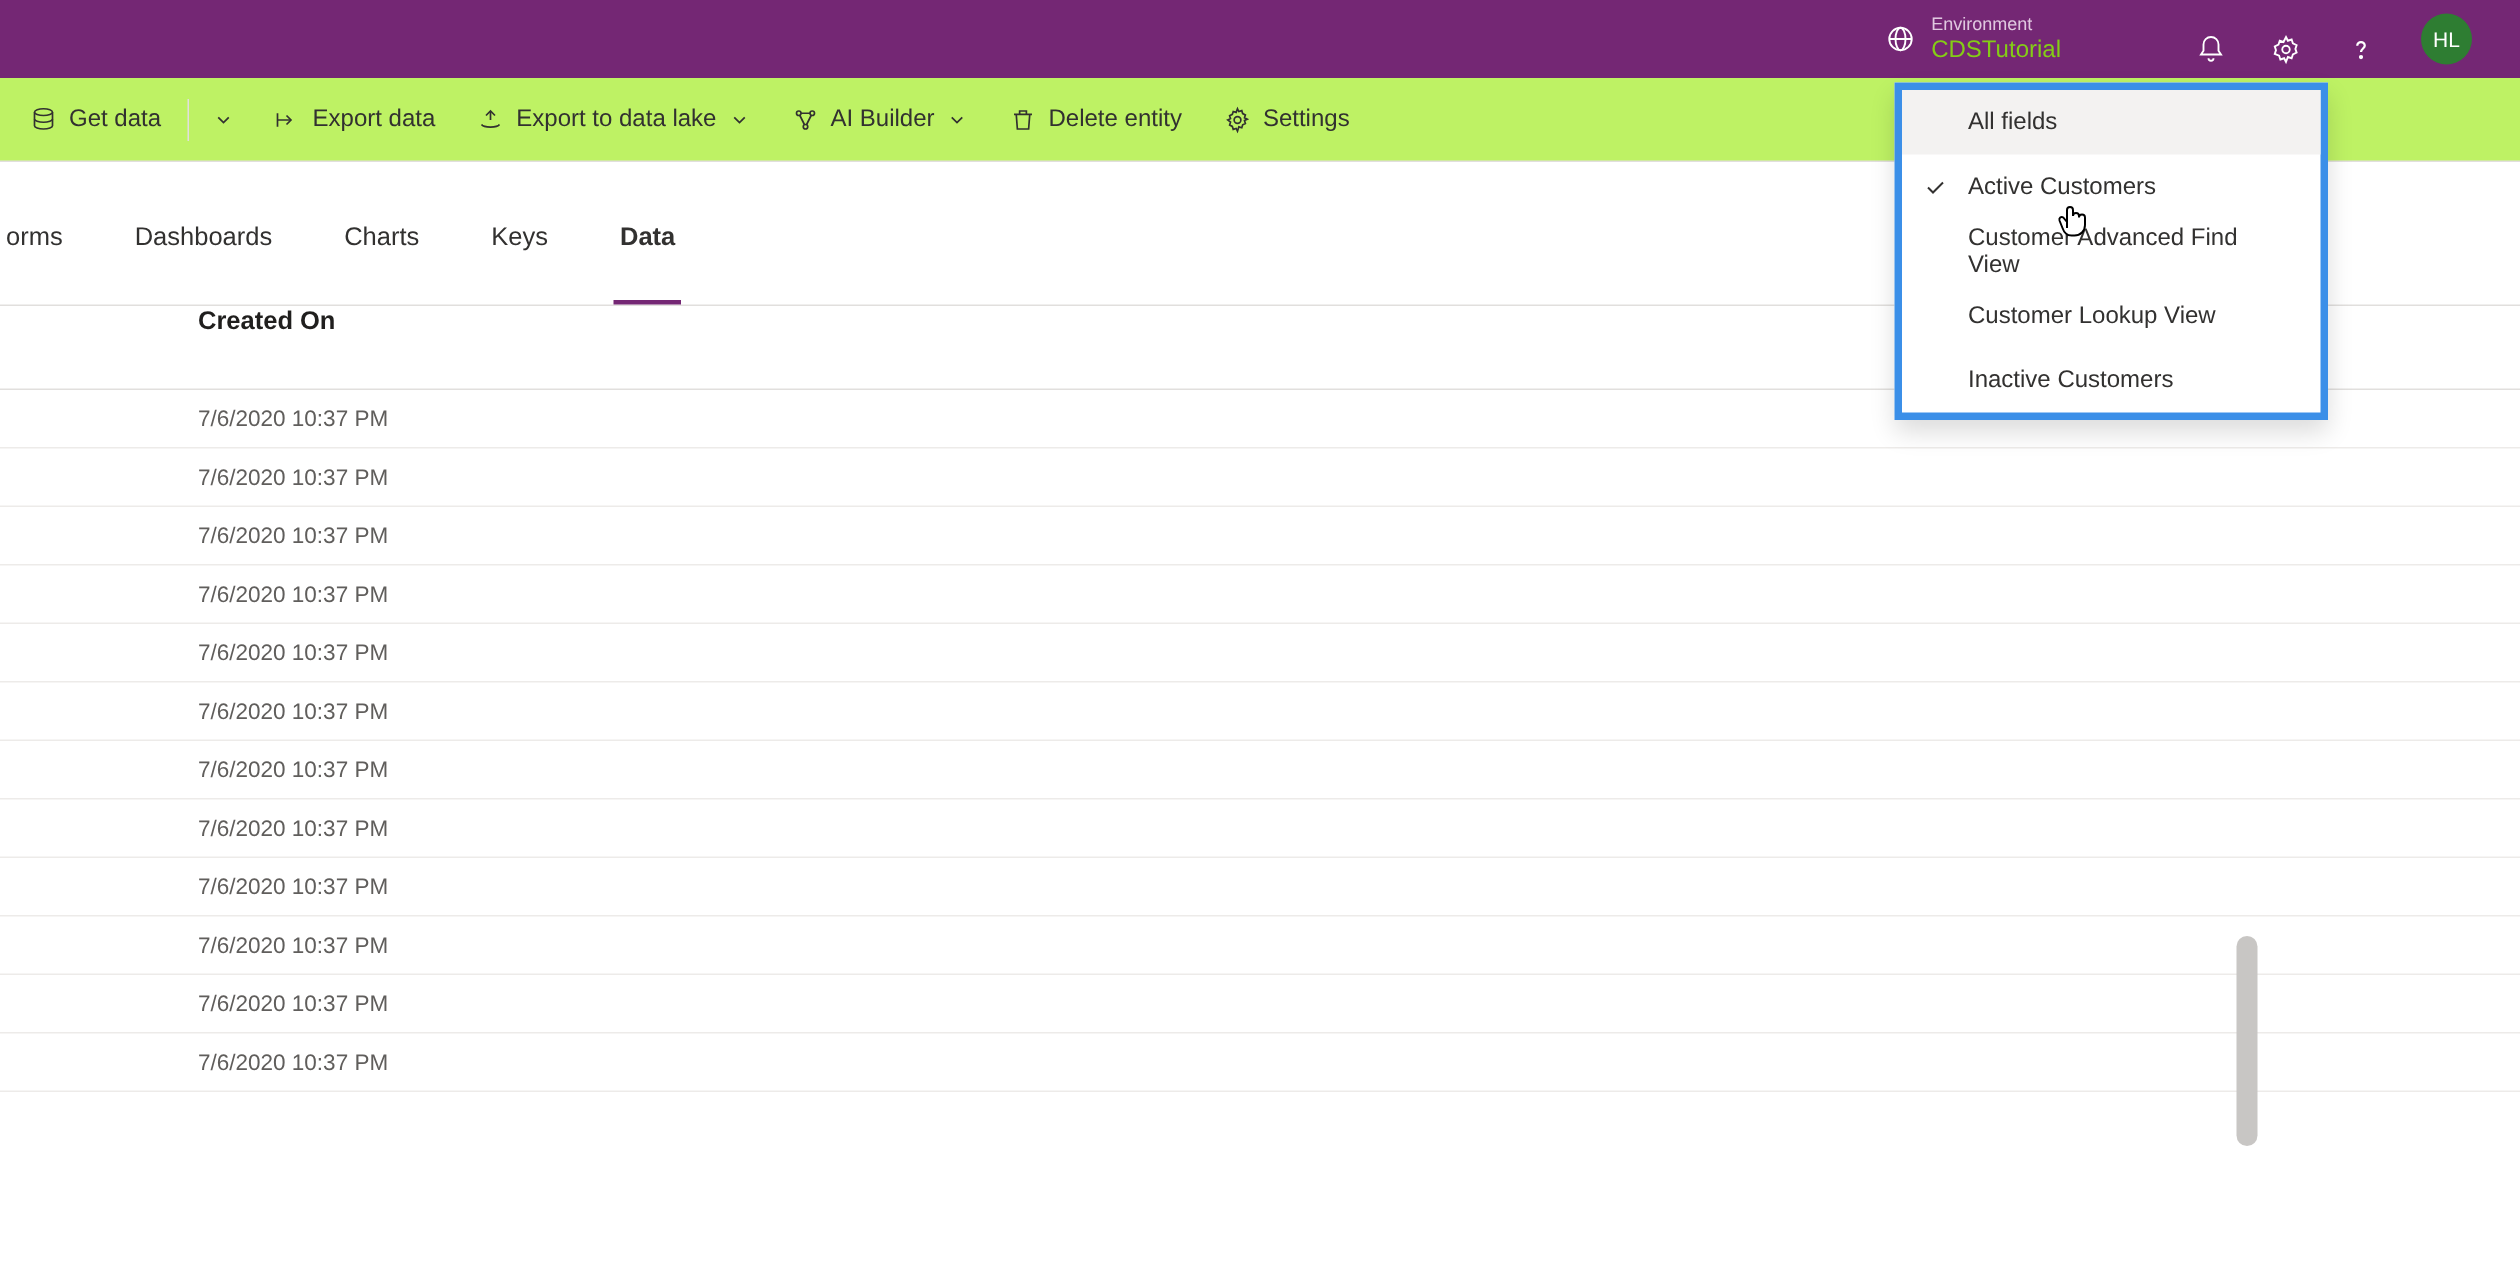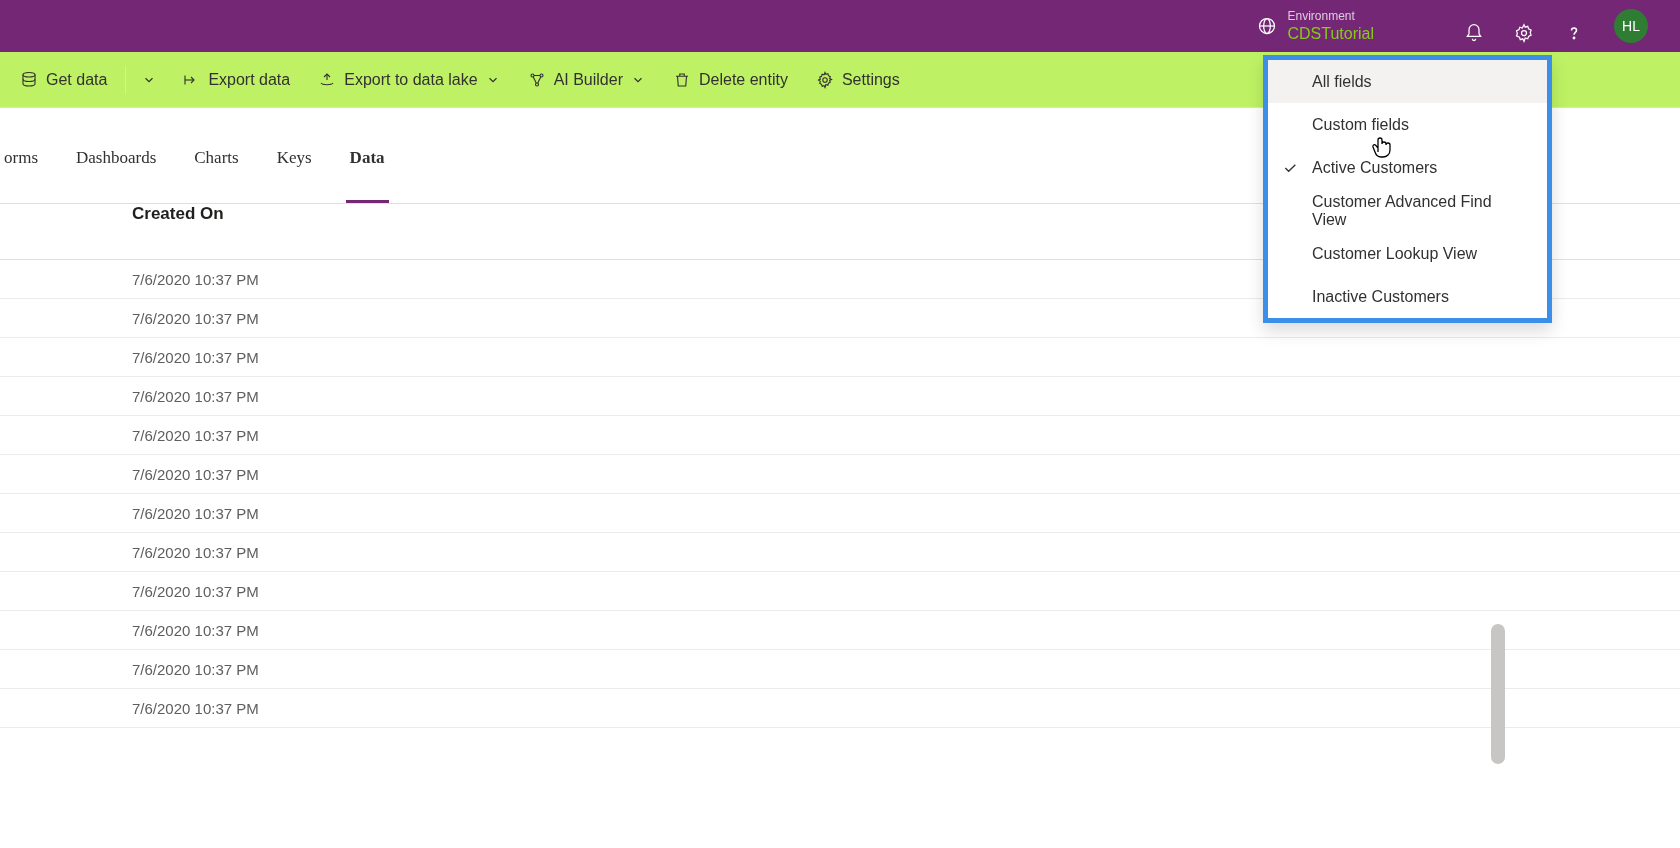--- a/index.html
+++ b/index.html
@@ -57,24 +57,23 @@
     .cmd-sep { width: 1px; height: 28px; background: #e1dfdd; margin: 0 2px; }
     .cmd-chevron { padding: 8px 10px; cursor: pointer; }
     .cmd-icon { width: 18px; height: 18px; flex-shrink: 0; }
     .spacer { flex: 1; }
     .view-selector {
       display: flex; align-items: center; gap: 8px;
       padding: 8px 14px; font-size: 16px; color: #323130; cursor: pointer;
       margin-right: 130px;
     }
     .tab-strip {
-      display: flex; gap: 30px; padding: 40px 0 0 0;
+      display: flex; gap: 40px; padding: 40px 0 0 0;
       border-bottom: 1px solid #e1dfdd;
       height: 96px;
-      font-family: Liberation Serif, serif;
     }
     .tab {
       padding: 0 4px 14px 4px; font-size: 17px; color: #323130;
       cursor: pointer; border-bottom: 3px solid transparent;
     }
     .tab.active { border-bottom-color: #742774; font-weight: 600; }
     .table-area { position: relative; }
     .table-header {
       height: 56px; display: flex; 
       border-bottom: 1px solid #e1dfdd; padding-left: 132px;
@@ -301,23 +300,20 @@
       </div>
     </div>
   <div class="scrollbar"></div>
 </div>
 
 <div class="dropdown-panel" id="dropdown-panel">
     <div class="dropdown-item hovered">
       <span>All fields</span>
     </div>
     <div class="dropdown-item">
-      <span>Custom fields</span>
-    </div>
-    <div class="dropdown-item">
       <span class="check">
         <svg viewBox="0 0 24 24" width="16" height="16" fill="none" stroke="#323130" stroke-width="2">
           <path d="M5 12l5 5L20 7"></path>
         </svg>
       </span>
       <span>Active Customers</span>
     </div>
     <div class="dropdown-item">
       <span>Customer Advanced Find View</span>
     </div>

